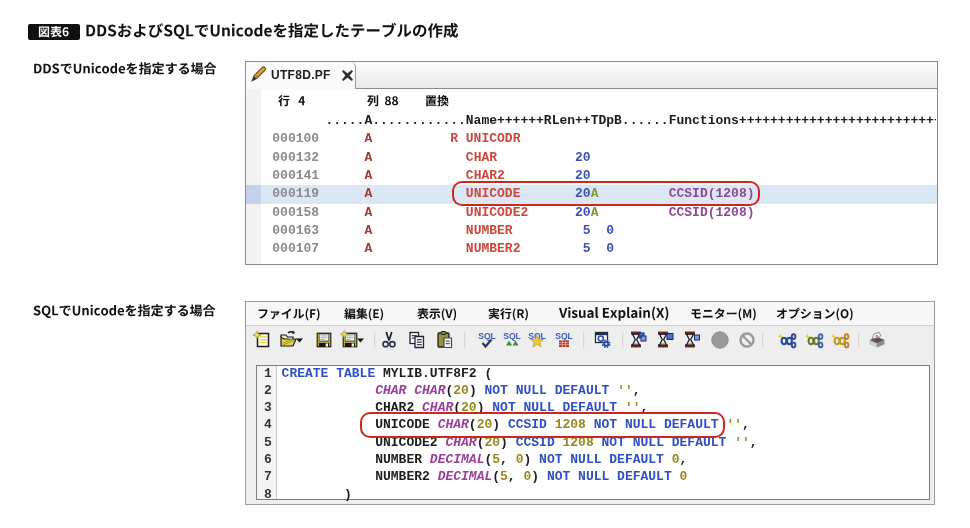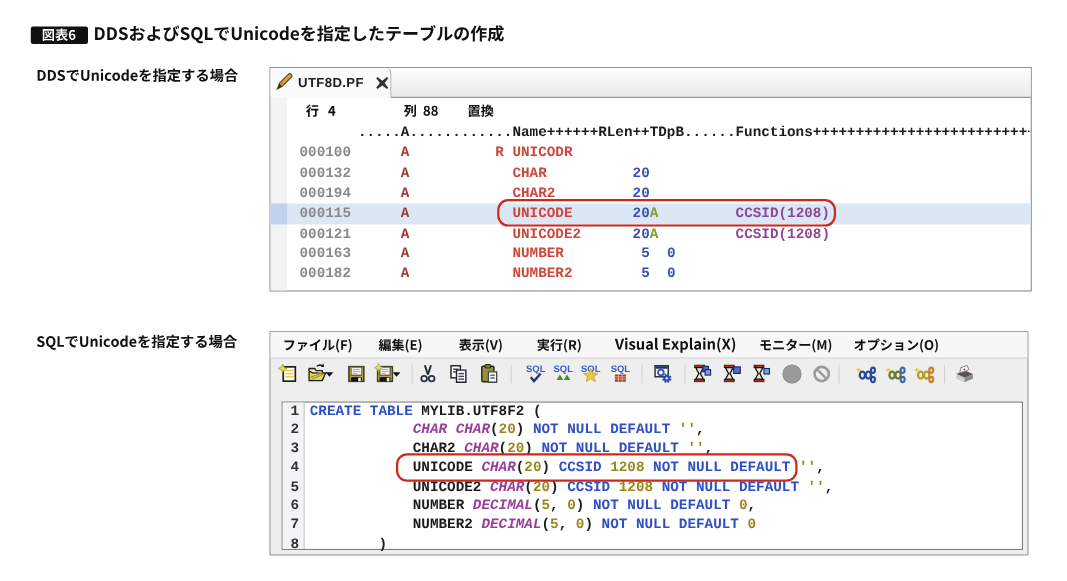--- a/index.html
+++ b/index.html
@@ -56,21 +56,21 @@
     <g transform="translate(0,14.16)">
       <path d="M6.9 -8.8H8.4V-2.2H6.9ZM9.7 -10.0H11.2V-0.6Q11.2 -0.0 11.0 0.3Q10.9 0.6 10.5 0.8Q10.2 1.0 9.6 1.0Q9.0 1.1 8.2 1.1Q8.2 0.8 8.0 0.3Q7.9 -0.1 7.7 -0.4Q8.3 -0.4 8.8 -0.4Q9.3 -0.3 9.4 -0.4Q9.6 -0.4 9.7 -0.4Q9.7 -0.5 9.7 -0.6ZM2.4 -7.0H5.5V-5.7H2.4ZM0.7 -9.7H6.6V-8.3H0.7ZM1.7 -3.8 2.4 -4.9Q2.7 -4.7 3.1 -4.4Q3.5 -4.2 3.9 -3.9Q4.3 -3.7 4.5 -3.5L3.8 -2.3Q3.6 -2.5 3.2 -2.8Q2.8 -3.0 2.4 -3.3Q2.0 -3.6 1.7 -3.8ZM5.0 -7.0H5.3L5.5 -7.0L6.4 -6.7Q6.1 -4.8 5.5 -3.2Q4.9 -1.7 4.0 -0.6Q3.1 0.5 2.0 1.1Q1.9 0.9 1.7 0.7Q1.5 0.5 1.3 0.3Q1.1 0.2 0.9 0.1Q2.0 -0.5 2.8 -1.5Q3.7 -2.4 4.2 -3.7Q4.8 -5.0 5.0 -6.7ZM2.6 -8.9 4.1 -8.6Q3.8 -7.6 3.4 -6.5Q3.0 -5.5 2.5 -4.5Q1.9 -3.5 1.2 -2.8Q1.1 -3.0 0.9 -3.1Q0.7 -3.3 0.5 -3.5Q0.3 -3.6 0.2 -3.8Q0.8 -4.4 1.3 -5.3Q1.8 -6.1 2.1 -7.1Q2.5 -8.0 2.6 -8.9Z M21.0 0.2Q20.1 0.2 19.5 -0.1Q18.8 -0.4 18.4 -1.0Q18.0 -1.5 18.0 -2.2Q18.0 -2.8 18.2 -3.2Q18.4 -3.7 18.8 -4.0Q19.1 -4.3 19.5 -4.5V-4.6Q19.0 -4.9 18.7 -5.5Q18.4 -6.0 18.4 -6.7Q18.4 -7.4 18.7 -7.9Q19.1 -8.5 19.7 -8.7Q20.3 -9.0 21.0 -9.0Q21.8 -9.0 22.4 -8.7Q23.0 -8.4 23.3 -7.9Q23.6 -7.4 23.6 -6.7Q23.6 -6.2 23.5 -5.9Q23.3 -5.5 23.0 -5.2Q22.8 -4.9 22.5 -4.6V-4.6Q22.9 -4.4 23.2 -4.0Q23.6 -3.7 23.8 -3.3Q24.0 -2.8 24.0 -2.2Q24.0 -1.5 23.6 -1.0Q23.2 -0.5 22.6 -0.1Q21.9 0.2 21.0 0.2ZM21.5 -5.1Q21.9 -5.4 22.0 -5.8Q22.2 -6.2 22.2 -6.6Q22.2 -6.9 22.0 -7.2Q21.9 -7.5 21.6 -7.6Q21.4 -7.8 21.0 -7.8Q20.5 -7.8 20.2 -7.5Q19.9 -7.2 19.9 -6.7Q19.9 -6.3 20.1 -6.0Q20.3 -5.7 20.7 -5.5Q21.1 -5.3 21.5 -5.1ZM21.0 -1.1Q21.4 -1.1 21.7 -1.2Q22.0 -1.4 22.2 -1.6Q22.3 -1.9 22.3 -2.3Q22.3 -2.6 22.2 -2.9Q22.0 -3.1 21.8 -3.3Q21.5 -3.5 21.1 -3.7Q20.8 -3.9 20.4 -4.1Q20.0 -3.8 19.8 -3.3Q19.5 -2.9 19.5 -2.4Q19.5 -2.0 19.7 -1.7Q19.9 -1.4 20.3 -1.2Q20.6 -1.1 21.0 -1.1Z M28.1 0.2Q27.2 0.2 26.5 -0.1Q25.9 -0.4 25.5 -1.0Q25.1 -1.5 25.1 -2.2Q25.1 -2.8 25.3 -3.2Q25.5 -3.7 25.9 -4.0Q26.2 -4.3 26.6 -4.5V-4.6Q26.1 -4.9 25.8 -5.5Q25.4 -6.0 25.4 -6.7Q25.4 -7.4 25.8 -7.9Q26.1 -8.5 26.7 -8.7Q27.3 -9.0 28.1 -9.0Q28.9 -9.0 29.5 -8.7Q30.1 -8.4 30.4 -7.9Q30.7 -7.4 30.7 -6.7Q30.7 -6.2 30.5 -5.9Q30.4 -5.5 30.1 -5.2Q29.9 -4.9 29.6 -4.6V-4.6Q30.0 -4.4 30.3 -4.0Q30.6 -3.7 30.8 -3.3Q31.1 -2.8 31.1 -2.2Q31.1 -1.5 30.7 -1.0Q30.3 -0.5 29.6 -0.1Q29.0 0.2 28.1 0.2ZM28.6 -5.1Q28.9 -5.4 29.1 -5.8Q29.3 -6.2 29.3 -6.6Q29.3 -6.9 29.1 -7.2Q29.0 -7.5 28.7 -7.6Q28.5 -7.8 28.1 -7.8Q27.6 -7.8 27.3 -7.5Q27.0 -7.2 27.0 -6.7Q27.0 -6.3 27.2 -6.0Q27.4 -5.7 27.8 -5.5Q28.2 -5.3 28.6 -5.1ZM28.1 -1.1Q28.5 -1.1 28.8 -1.2Q29.1 -1.4 29.2 -1.6Q29.4 -1.9 29.4 -2.3Q29.4 -2.6 29.3 -2.9Q29.1 -3.1 28.8 -3.3Q28.6 -3.5 28.2 -3.7Q27.9 -3.9 27.4 -4.1Q27.1 -3.8 26.8 -3.3Q26.6 -2.9 26.6 -2.4Q26.6 -2.0 26.8 -1.7Q27.0 -1.4 27.3 -1.2Q27.7 -1.1 28.1 -1.1Z" fill="#111111"></path>
     </g>
   </svg>
 <svg style="position:absolute;left:425.2px;top:91.2px;" width="26" height="19">
     <g transform="translate(0,14.16)">
       <path d="M8.0 -8.8V-8.1H9.4V-8.8ZM5.3 -8.8V-8.1H6.7V-8.8ZM2.6 -8.8V-8.1H4.0V-8.8ZM1.3 -9.7H10.8V-7.1H1.3ZM0.7 -6.6H11.3V-5.6H0.7ZM1.9 -0.4H11.5V0.7H1.9ZM1.3 -4.9H2.8V1.1H1.3ZM4.9 -3.2V-2.8H9.0V-3.2ZM4.9 -2.1V-1.6H9.0V-2.1ZM4.9 -4.4V-3.9H9.0V-4.4ZM3.6 -5.1H10.4V-0.9H3.6ZM5.4 -7.3 6.8 -7.3Q6.8 -6.6 6.7 -5.9Q6.5 -5.2 6.4 -4.7H5.1Q5.2 -5.2 5.2 -6.0Q5.3 -6.7 5.4 -7.3Z M18.0 -10.2 19.3 -10.0Q18.9 -9.0 18.3 -8.2Q17.7 -7.3 16.7 -6.5Q16.6 -6.7 16.3 -7.0Q16.0 -7.3 15.8 -7.4Q16.4 -7.8 16.8 -8.3Q17.2 -8.7 17.5 -9.2Q17.8 -9.7 18.0 -10.2ZM18.3 -9.3H20.7V-8.2H17.6ZM18.5 -6.6H19.5Q19.5 -6.0 19.4 -5.5Q19.2 -5.0 18.9 -4.7Q18.7 -4.3 18.1 -4.1Q18.0 -4.3 17.9 -4.5Q17.7 -4.7 17.5 -4.8Q18.1 -5.1 18.3 -5.5Q18.5 -5.9 18.5 -6.6ZM20.0 -6.5H21.0V-5.5Q21.0 -5.4 21.0 -5.3Q21.1 -5.3 21.2 -5.3Q21.2 -5.3 21.3 -5.3Q21.4 -5.3 21.5 -5.3Q21.6 -5.3 21.7 -5.3Q21.8 -5.3 21.8 -5.3Q21.9 -5.3 21.9 -5.4Q22.0 -5.3 22.3 -5.2Q22.6 -5.1 22.8 -5.1Q22.7 -4.7 22.5 -4.5Q22.2 -4.4 21.8 -4.4Q21.8 -4.4 21.7 -4.4Q21.6 -4.4 21.4 -4.4Q21.3 -4.4 21.2 -4.4Q21.1 -4.4 21.0 -4.4Q20.6 -4.4 20.4 -4.5Q20.1 -4.6 20.1 -4.8Q20.0 -5.1 20.0 -5.5ZM16.0 -3.0H23.5V-1.8H16.0ZM20.5 -2.6Q20.8 -1.6 21.6 -1.0Q22.3 -0.4 23.7 -0.2Q23.5 0.0 23.2 0.4Q23.0 0.8 22.9 1.0Q21.8 0.8 21.1 0.4Q20.4 -0.1 19.9 -0.8Q19.5 -1.5 19.2 -2.5ZM17.7 -7.4H22.2V-6.2H17.7V-3.4H16.5V-7.4H16.6ZM21.9 -7.4H23.1V-3.4H21.9ZM20.2 -9.3H20.5L20.7 -9.4L21.6 -8.8Q21.4 -8.5 21.2 -8.0Q21.0 -7.6 20.7 -7.3Q20.5 -6.9 20.2 -6.6Q20.0 -6.7 19.8 -6.9Q19.5 -7.1 19.2 -7.2Q19.4 -7.4 19.6 -7.8Q19.8 -8.1 20.0 -8.5Q20.1 -8.8 20.2 -9.1ZM19.1 -4.0H20.4Q20.3 -3.0 20.1 -2.2Q20.0 -1.3 19.5 -0.7Q19.1 -0.1 18.3 0.4Q17.5 0.8 16.2 1.1Q16.1 0.9 15.9 0.5Q15.7 0.2 15.5 -0.0Q16.6 -0.2 17.3 -0.6Q18.0 -0.9 18.4 -1.4Q18.7 -1.9 18.9 -2.5Q19.0 -3.2 19.1 -4.0ZM12.3 -4.2Q13.0 -4.3 14.0 -4.6Q15.0 -4.9 16.0 -5.1L16.2 -3.8Q15.3 -3.6 14.3 -3.3Q13.4 -3.0 12.6 -2.8ZM12.4 -7.9H16.1V-6.6H12.4ZM13.7 -10.2H15.0V-0.4Q15.0 0.0 14.9 0.3Q14.8 0.6 14.5 0.8Q14.3 1.0 13.9 1.0Q13.5 1.1 12.9 1.1Q12.9 0.8 12.7 0.4Q12.6 0.0 12.5 -0.3Q12.8 -0.2 13.1 -0.2Q13.4 -0.2 13.5 -0.2Q13.6 -0.2 13.7 -0.3Q13.7 -0.3 13.7 -0.4Z" fill="#111111"></path>
     </g>
   </svg>
 
-<div class="abs mono" style="left:272.3px;top:112.2px;font-size:13px;line-height:18.3px;color:#8a8a8a"><div>&nbsp;</div><div>000100</div><div>000132</div><div>000194</div><div>000115</div><div>000121</div><div>000163</div><div>000182</div></div>
+<div class="abs mono" style="left:272.3px;top:112.2px;font-size:13px;line-height:18.3px;color:#8a8a8a"><div>&nbsp;</div><div>000100</div><div>000132</div><div>000141</div><div>000119</div><div>000158</div><div>000163</div><div>000107</div></div>
 <div class="abs mono" style="left:325.4px;top:112.2px;font-size:13px;line-height:18.3px;width:611px;overflow:hidden"><div><span style="color:#1b1b1b">.....A............Name++++++RLen++TDpB......Functions++++++++++++++++++++++++++++++++++++++++++++++</span></div><div><span style="color:#a03a32">     A</span>          <span style="color:#cd473c">R UNICODR</span></div><div><span style="color:#a03a32">     A</span>            <span style="color:#cd473c">CHAR</span>          <span style="color:#3c50b4">20</span></div><div><span style="color:#a03a32">     A</span>            <span style="color:#cd473c">CHAR2</span>         <span style="color:#3c50b4">20</span></div><div><span style="color:#a03a32">     A</span>            <span style="color:#cd473c">UNICODE</span>       <span style="color:#3c50b4">20</span><span style="color:#7e9b30">A</span>         <span style="color:#8d4895">CCSID(1208)</span></div><div><span style="color:#a03a32">     A</span>            <span style="color:#cd473c">UNICODE2</span>      <span style="color:#3c50b4">20</span><span style="color:#7e9b30">A</span>         <span style="color:#8d4895">CCSID(1208)</span></div><div><span style="color:#a03a32">     A</span>            <span style="color:#cd473c">NUMBER</span>         <span style="color:#3c50b4">5</span>  <span style="color:#3c50b4">0</span></div><div><span style="color:#a03a32">     A</span>            <span style="color:#cd473c">NUMBER2</span>        <span style="color:#3c50b4">5</span>  <span style="color:#3c50b4">0</span></div></div>
 
 <div class="abs" style="left:452.3px;top:181px;width:307.5px;height:24.5px;border:2.4px solid #d0271a;border-radius:10px"></div>
 
 <div class="abs" style="left:245px;top:301.4px;width:690.3px;height:204px;border:1px solid #9c9c9c;background:#eeeeee"></div>
 <div class="abs" style="left:246px;top:302.4px;width:688.3px;height:23.4px;background:#f7f7f7;border-bottom:1px solid #d2d2d2"></div>
 <svg style="position:absolute;left:256.5px;top:303.6px;" width="66" height="19">
     <g transform="translate(0,14.04)">
       <path d="M10.6 -7.9Q10.5 -7.8 10.4 -7.5Q10.4 -7.3 10.3 -7.1Q10.2 -6.7 10.1 -6.1Q9.9 -5.6 9.7 -5.0Q9.5 -4.4 9.2 -3.8Q8.9 -3.3 8.5 -2.8Q8.0 -2.1 7.3 -1.4Q6.6 -0.8 5.7 -0.3Q4.8 0.2 3.7 0.5L2.4 -0.9Q3.6 -1.2 4.5 -1.6Q5.4 -2.0 6.0 -2.6Q6.6 -3.1 7.1 -3.7Q7.5 -4.2 7.8 -4.8Q8.1 -5.4 8.3 -5.9Q8.4 -6.5 8.5 -7.0Q8.3 -7.0 7.9 -7.0Q7.5 -7.0 7.0 -7.0Q6.4 -7.0 5.8 -7.0Q5.2 -7.0 4.6 -7.0Q4.1 -7.0 3.6 -7.0Q3.2 -7.0 3.0 -7.0Q2.6 -7.0 2.2 -7.0Q1.8 -7.0 1.6 -7.0V-8.7Q1.7 -8.7 2.0 -8.6Q2.2 -8.6 2.5 -8.6Q2.8 -8.6 3.0 -8.6Q3.2 -8.6 3.5 -8.6Q3.9 -8.6 4.3 -8.6Q4.8 -8.6 5.3 -8.6Q5.8 -8.6 6.3 -8.6Q6.8 -8.6 7.3 -8.6Q7.7 -8.6 8.0 -8.6Q8.3 -8.6 8.5 -8.6Q8.7 -8.6 8.9 -8.6Q9.2 -8.6 9.4 -8.7Z M22.5 -5.9Q22.4 -5.8 22.3 -5.7Q22.2 -5.6 22.1 -5.5Q22.0 -5.2 21.7 -4.8Q21.4 -4.5 21.1 -4.1Q20.8 -3.6 20.4 -3.3Q20.1 -2.9 19.8 -2.6L18.6 -3.5Q18.9 -3.7 19.2 -4.0Q19.6 -4.4 19.9 -4.7Q20.1 -5.0 20.3 -5.3Q20.1 -5.3 19.7 -5.3Q19.3 -5.3 18.8 -5.3Q18.3 -5.3 17.7 -5.3Q17.1 -5.3 16.6 -5.3Q16.0 -5.3 15.7 -5.3Q15.3 -5.3 15.1 -5.3Q14.8 -5.3 14.5 -5.3Q14.2 -5.3 13.9 -5.2V-6.7Q14.2 -6.7 14.5 -6.7Q14.8 -6.6 15.1 -6.6Q15.3 -6.6 15.7 -6.6Q16.1 -6.6 16.7 -6.6Q17.3 -6.6 17.9 -6.6Q18.5 -6.6 19.1 -6.6Q19.7 -6.6 20.1 -6.6Q20.5 -6.6 20.6 -6.6Q20.8 -6.6 21.0 -6.7Q21.1 -6.7 21.3 -6.7Q21.5 -6.7 21.6 -6.7ZM18.4 -4.7Q18.4 -4.0 18.3 -3.4Q18.3 -2.7 18.2 -2.1Q18.0 -1.5 17.7 -0.9Q17.4 -0.3 16.9 0.2Q16.4 0.7 15.5 1.2L14.3 0.1Q14.5 0.1 14.7 -0.1Q15.0 -0.2 15.2 -0.4Q15.9 -0.8 16.3 -1.3Q16.6 -1.9 16.7 -2.5Q16.8 -3.1 16.8 -3.8Q16.8 -4.1 16.8 -4.3Q16.8 -4.5 16.8 -4.7Z M24.5 -4.6Q26.1 -5.0 27.4 -5.6Q28.7 -6.2 29.7 -6.8Q30.4 -7.1 31.0 -7.6Q31.6 -8.1 32.2 -8.7Q32.7 -9.2 33.1 -9.6L34.4 -8.4Q33.8 -7.9 33.2 -7.3Q32.5 -6.8 31.8 -6.3Q31.1 -5.8 30.4 -5.4Q29.8 -5.0 28.9 -4.6Q28.1 -4.2 27.2 -3.8Q26.2 -3.4 25.3 -3.1ZM29.5 -6.0 31.2 -6.4V-1.0Q31.2 -0.8 31.2 -0.5Q31.2 -0.2 31.2 0.1Q31.2 0.4 31.3 0.5H29.4Q29.4 0.4 29.4 0.1Q29.5 -0.2 29.5 -0.5Q29.5 -0.8 29.5 -1.0Z M41.7 -0.3Q41.7 -0.4 41.8 -0.7Q41.8 -0.9 41.8 -1.1Q41.8 -1.3 41.8 -1.7Q41.8 -2.1 41.8 -2.6Q41.8 -3.2 41.8 -3.8Q41.8 -4.5 41.8 -5.1Q41.8 -5.8 41.8 -6.4Q41.8 -7.0 41.8 -7.4Q41.8 -7.9 41.8 -8.1Q41.8 -8.5 41.7 -8.8Q41.7 -9.1 41.7 -9.1H43.5Q43.5 -9.1 43.4 -8.8Q43.4 -8.5 43.4 -8.1Q43.4 -7.9 43.4 -7.5Q43.4 -7.1 43.4 -6.5Q43.4 -6.0 43.4 -5.4Q43.4 -4.9 43.4 -4.3Q43.4 -3.7 43.4 -3.2Q43.4 -2.7 43.4 -2.4Q43.4 -2.0 43.4 -1.8Q43.9 -2.1 44.4 -2.4Q44.9 -2.8 45.4 -3.3Q45.9 -3.8 46.3 -4.4L47.2 -3.0Q46.7 -2.4 46.0 -1.8Q45.4 -1.2 44.6 -0.7Q43.9 -0.1 43.2 0.2Q43.0 0.3 42.9 0.4Q42.8 0.5 42.7 0.6ZM36.2 -0.4Q37.0 -1.0 37.5 -1.8Q38.0 -2.5 38.2 -3.3Q38.3 -3.7 38.4 -4.2Q38.5 -4.8 38.5 -5.5Q38.5 -6.1 38.5 -6.8Q38.5 -7.5 38.5 -8.0Q38.5 -8.4 38.5 -8.6Q38.5 -8.9 38.4 -9.1H40.2Q40.2 -9.1 40.2 -8.9Q40.1 -8.7 40.1 -8.5Q40.1 -8.3 40.1 -8.0Q40.1 -7.5 40.1 -6.8Q40.1 -6.1 40.0 -5.4Q40.0 -4.6 39.9 -4.0Q39.9 -3.3 39.7 -2.9Q39.5 -1.9 38.9 -1.0Q38.4 -0.1 37.6 0.5Z M50.4 2.4Q49.5 1.0 49.1 -0.5Q48.6 -2.0 48.6 -3.8Q48.6 -5.5 49.1 -7.0Q49.5 -8.5 50.4 -9.9L51.5 -9.4Q50.7 -8.1 50.4 -6.7Q50.0 -5.2 50.0 -3.8Q50.0 -2.3 50.4 -0.8Q50.7 0.6 51.5 1.9Z M53.2 0.0V-8.8H58.6V-7.3H54.9V-5.0H58.1V-3.6H54.9V0.0Z M60.8 2.4 59.7 1.9Q60.4 0.6 60.8 -0.8Q61.1 -2.3 61.1 -3.8Q61.1 -5.2 60.8 -6.7Q60.4 -8.1 59.7 -9.4L60.8 -9.9Q61.6 -8.5 62.1 -7.0Q62.5 -5.5 62.5 -3.8Q62.5 -2.0 62.1 -0.5Q61.6 1.0 60.8 2.4Z" fill="#111111"></path>
     </g>

